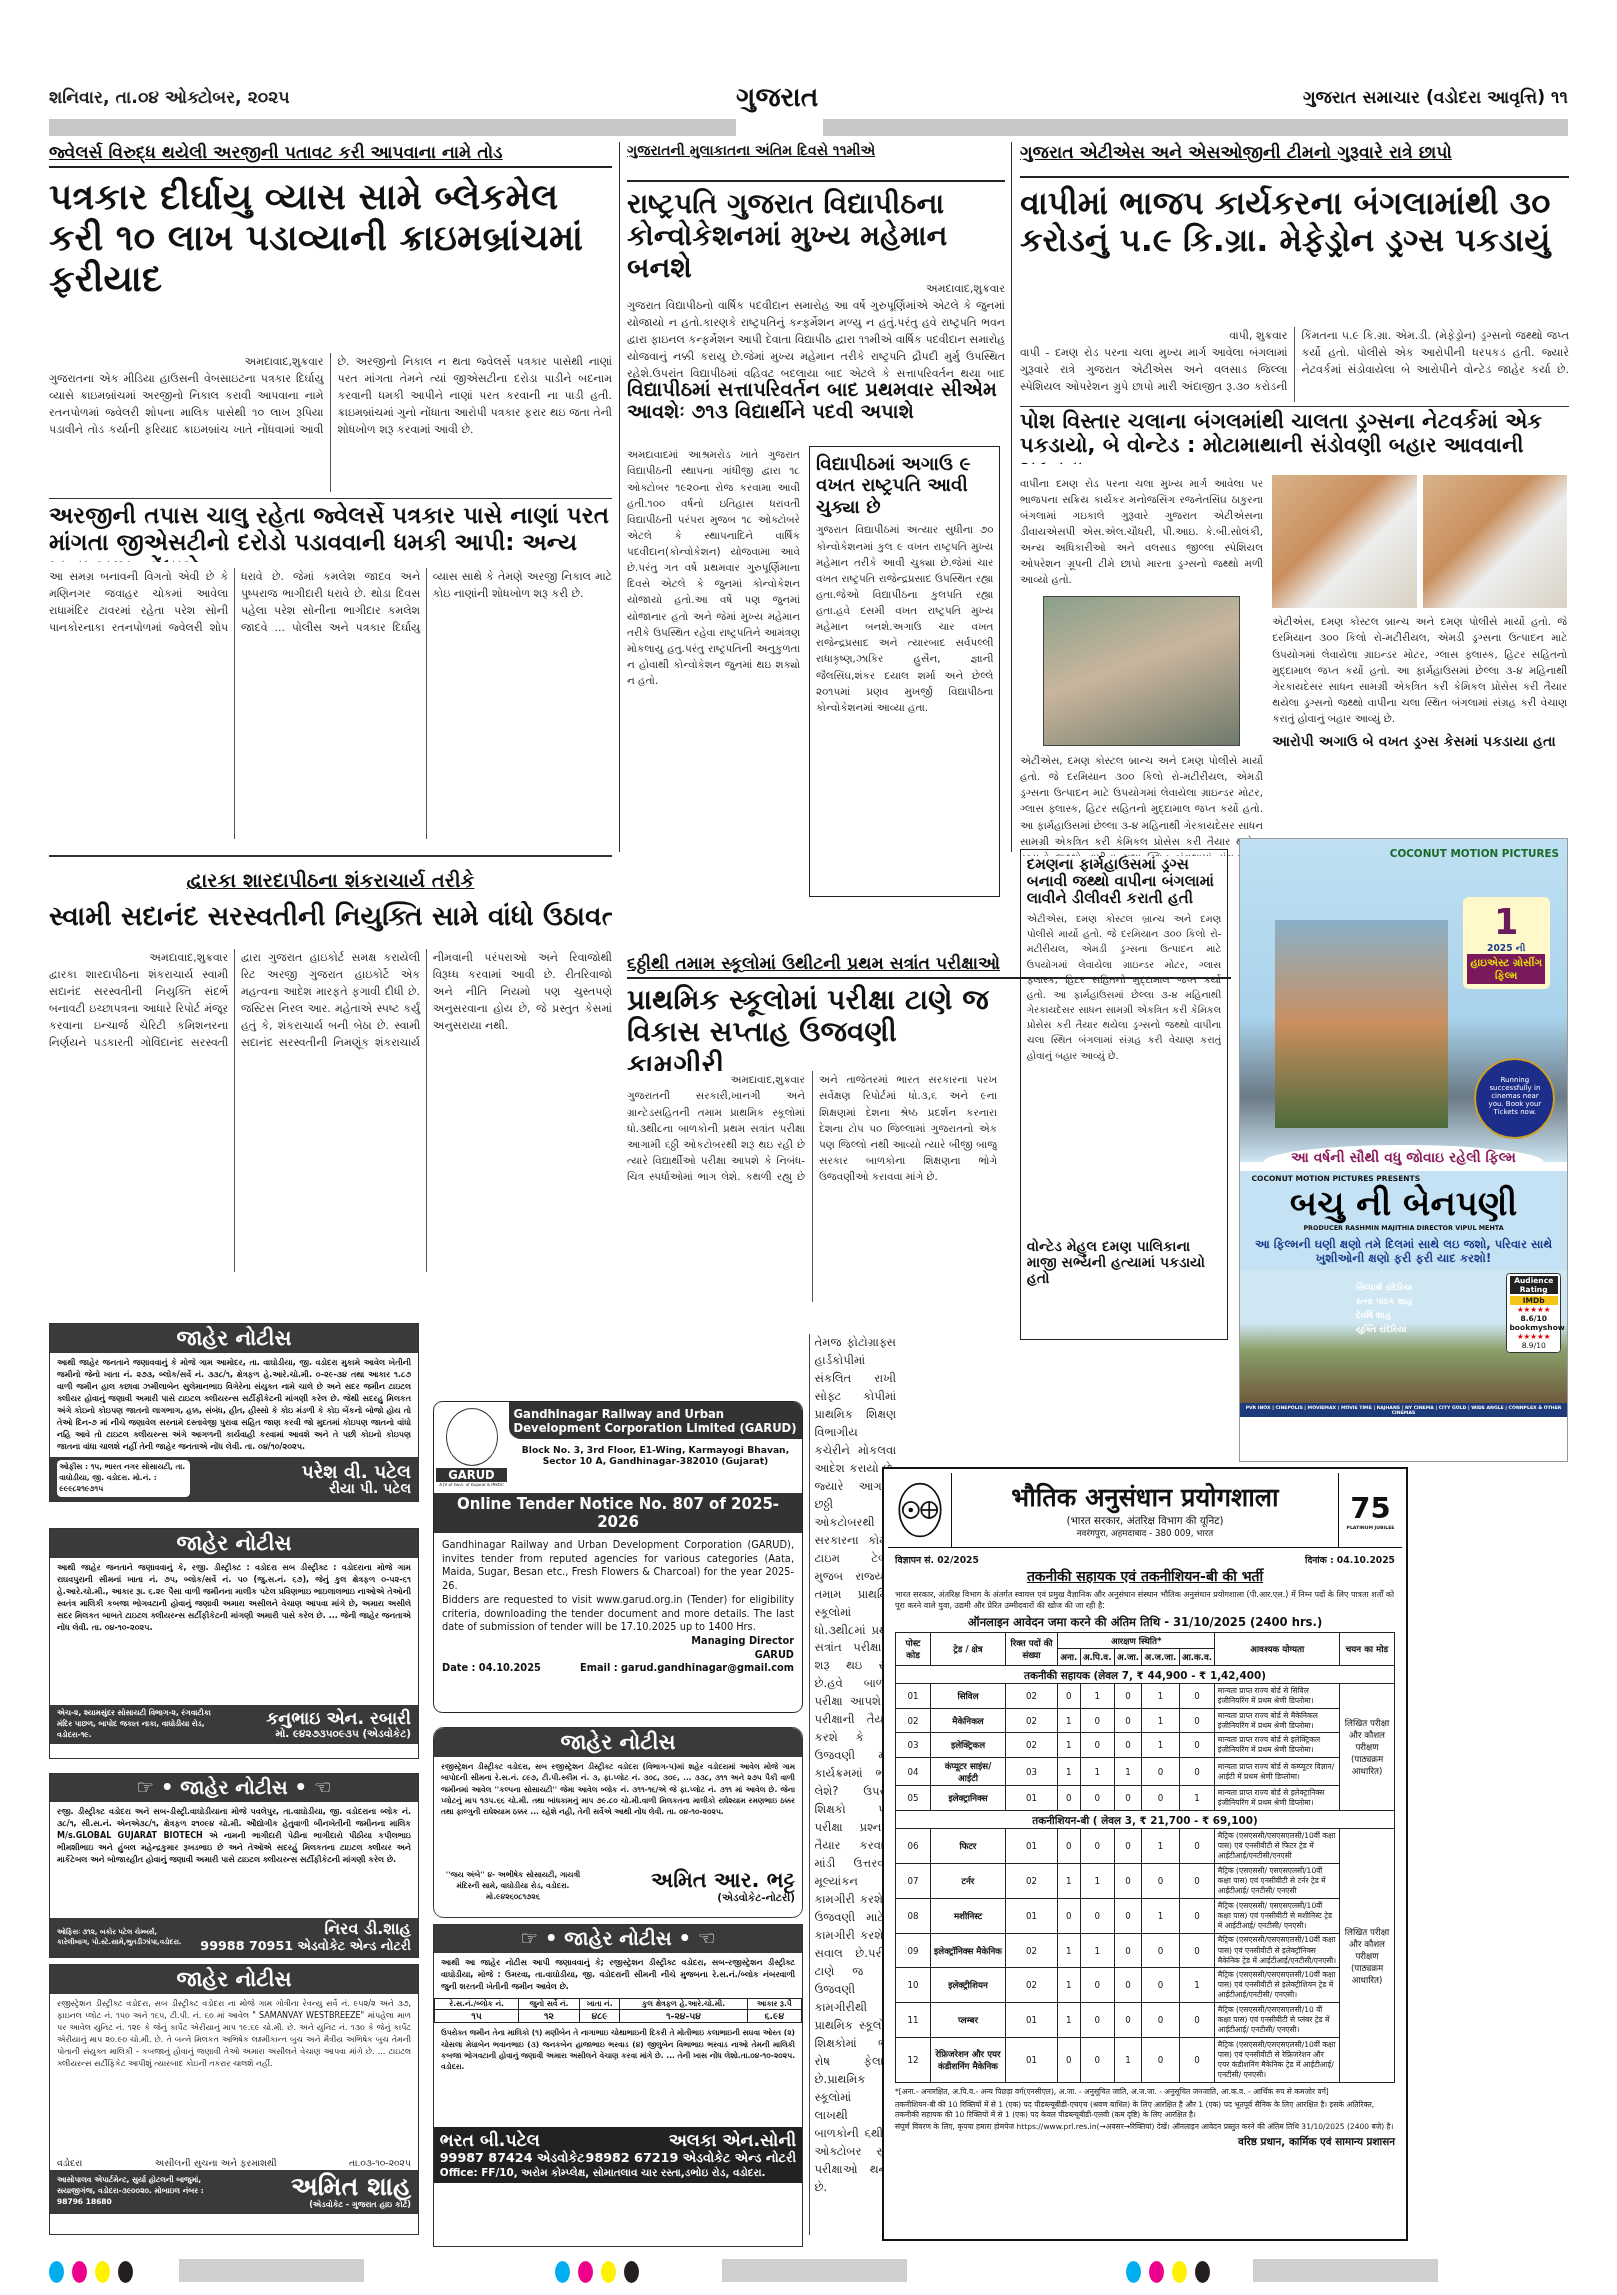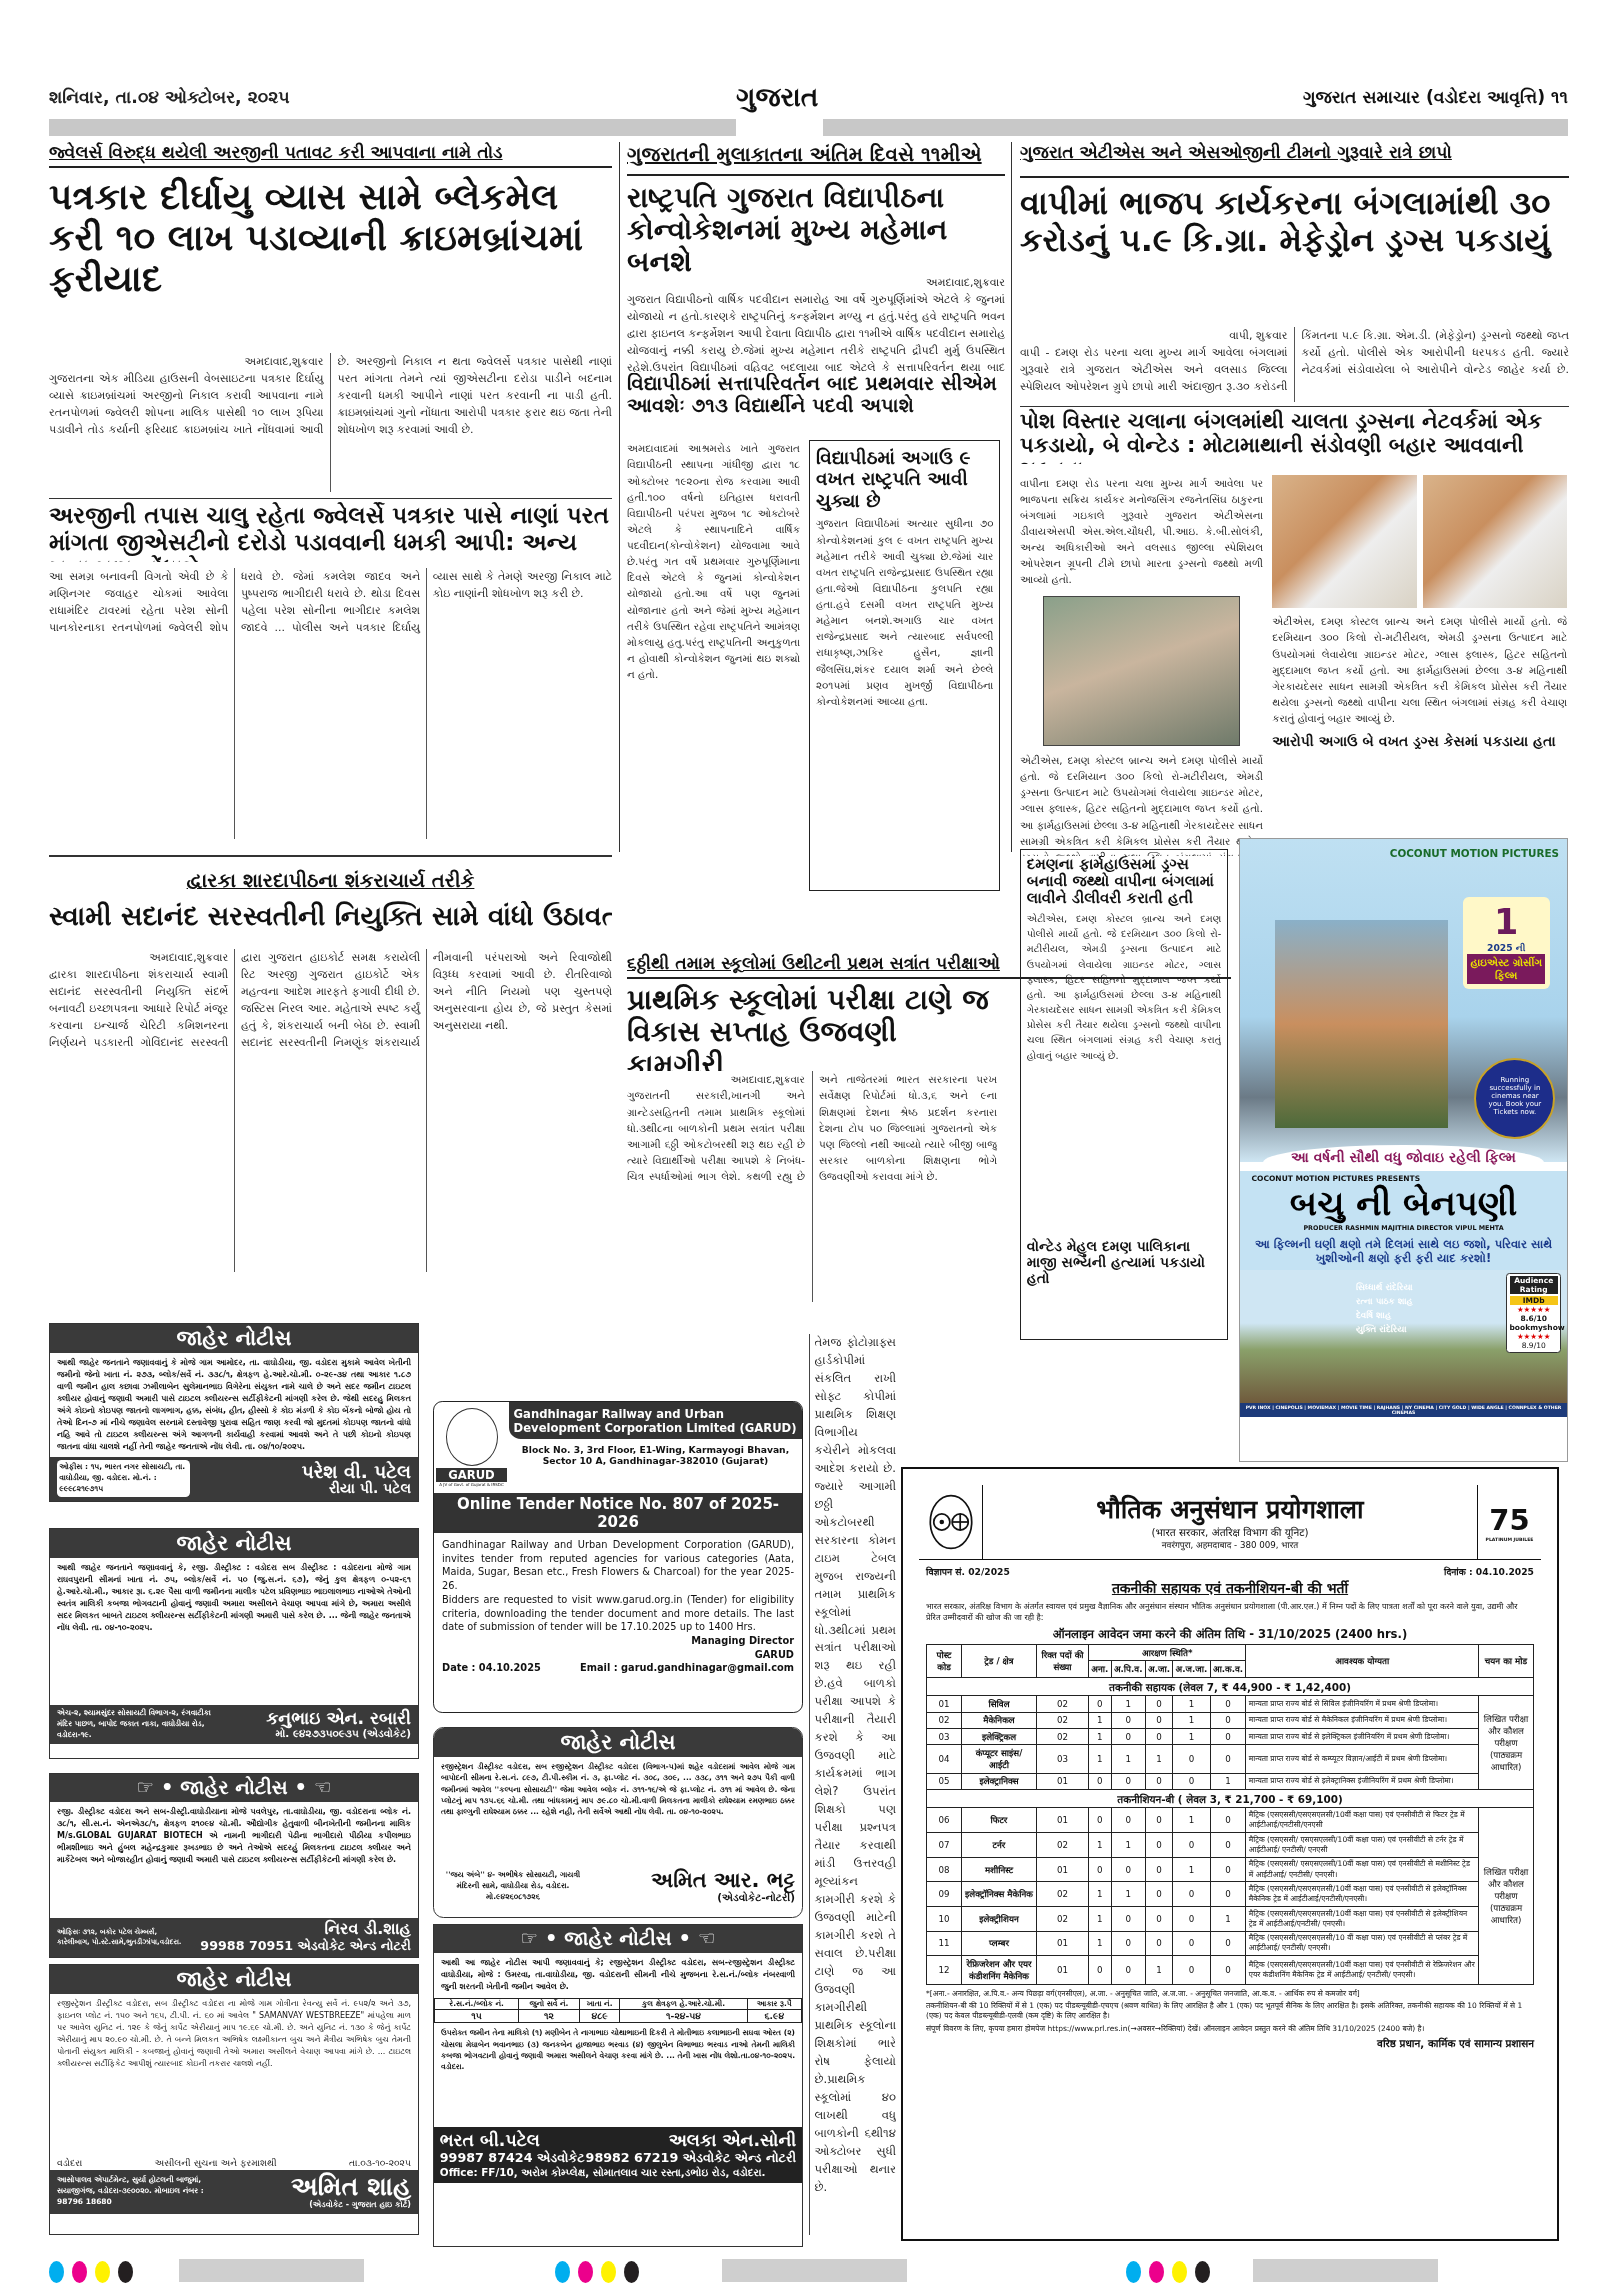--- a/index.html
+++ b/index.html
@@ -62,21 +62,21 @@
     <div style="text-align:right">અમદાવાદ,શુક્રવાર</div>
     <span>ગુજરાતના એક મીડિયા હાઉસની વેબસાઇટના પત્રકાર દિર્ઘાયુ વ્યાસે ક્રાઇમબ્રાંચમાં અરજીનો નિકાલ કરાવી આપવાના નામે રતનપોળમાં જ્વેલરી શોપના માલિક પાસેથી ૧૦ લાખ રૂપિયા પડાવીને તોડ કર્યાની ફરિયાદ ક્રાઇમબ્રાંચ ખાતે નોંધવામાં આવી છે. અરજીનો નિકાલ ન થતા જ્વેલર્સે પત્રકાર પાસેથી નાણાં પરત માંગતા તેમને ત્યાં જીએસટીના દરોડા પાડીને બદનામ કરવાની ધમકી આપીને નાણાં પરત કરવાની ના પાડી હતી. ક્રાઇમબ્રાંચમાં ગુનો નોંધાતા આરોપી પત્રકાર ફરાર થઇ જતા તેની શોધખોળ શરૂ કરવામાં આવી છે.</span>
   </div>
   <div class="hl" style="font-size:23px;margin-top:5.8px;height:64px;border-top:1.7px solid #333;padding-top:3.5px">અરજીની તપાસ ચાલુ રહેતા જ્વેલર્સે પત્રકાર પાસે નાણાં પરત માંગતા જીએસટીનો દરોડો પડાવવાની ધમકી આપી: અન્ય ગુના પણ નોંધાશે</div>
   <div class="body cols3" style="height:271px;margin-top:5.8px">આ સમગ્ર બનાવની વિગતો એવી છે કે મણિનગર જવાહર ચોકમાં આવેલા રાધામંદિર ટાવરમાં રહેતા પરેશ સોની પાનકોરનાકા રતનપોળમાં જ્વેલરી શોપ ધરાવે છે. જેમાં કમલેશ જાદવ અને પુષ્પરાજ ભાગીદારી ધરાવે છે. થોડા દિવસ પહેલા પરેશ સોનીના ભાગીદાર કમલેશ જાદવે ... પોલીસ અને પત્રકાર દિર્ઘાયુ વ્યાસ સાથે કે તેમણે અરજી નિકાલ માટે કોઇ નાણાંની શોધખોળ શરૂ કરી છે.</div>
 </div>
 
 <div class="vrule" style="left:619px;top:142px;height:710px"></div>
 
 <div class="abs" style="left:627px;top:142px;width:378px;height:728px">
-  <div class="kicker" style="font-size:20px;border-bottom:2.3px double #222;padding-bottom:8px">ગુજરાતની મુલાકાતના અંતિમ દિવસે ૧૧મીએ</div>
+  <div class="kicker" style="font-size:14px;border-bottom:2.3px double #222;padding-bottom:21px">ગુજરાતની મુલાકાતના અંતિમ દિવસે ૧૧મીએ</div>
   <div class="hl" style="font-size:28px;height:92px;margin-top:5.8px">રાષ્ટ્રપતિ ગુજરાત વિદ્યાપીઠના કોન્વોકેશનમાં મુખ્ય મહેમાન બનશે</div>
   <div class="body" style="height:98px">
     <div style="text-align:right">અમદાવાદ,શુક્રવાર</div>
     <span>ગુજરાત વિદ્યાપીઠનો વાર્ષિક પદવીદાન સમારોહ આ વર્ષે ગુરુપૂર્ણિમાંએ એટલે કે જુનમાં યોજાયો ન હતો.કારણકે રાષ્ટ્રપતિનું કન્ફર્મેશન મળ્યુ ન હતું.પરંતુ હવે રાષ્ટ્રપતિ ભવન દ્વારા ફાઇનલ કન્ફર્મેશન આપી દેવાતા વિદ્યાપીઠ દ્વારા ૧૧મીએ વાર્ષિક પદવીદાન સમારોહ યોજવાનું નક્કી કરાયુ છે.જેમાં મુખ્ય મહેમાન તરીકે રાષ્ટ્રપતિ દ્રૌપદી મુર્મુ ઉપસ્થિત રહેશે.ઉપરાંત વિદ્યાપીઠમાં વહિવટ બદલાયા બાદ એટલે કે સત્તાપરિવર્તન થયા બાદ પ્રથમવાર સીએમ આવશે.</span>
   </div>
   <div class="hl" style="font-size:19.6px;height:64px;margin-top:1px">વિદ્યાપીઠમાં સત્તાપરિવર્તન બાદ પ્રથમવાર સીએમ આવશેઃ ૭૧૩ વિદ્યાર્થીને પદવી અપાશે</div>
   <div style="display:flex;gap:9.2px;height:451px;margin-top:3.5px">
     <div class="body" style="width:173px;font-size:10.4px">અમદાવાદમાં આશ્રમરોડ ખાતે ગુજરાત વિદ્યાપીઠની સ્થાપના ગાંધીજી દ્વારા ૧૮ ઓક્ટોબર ૧૯૨૦ના રોજ કરવામા આવી હતી.૧૦૦ વર્ષનો ઇતિહાસ ધરાવતી વિદ્યાપીઠની પરંપરા મુજબ ૧૮ ઓક્ટોબરે એટલે કે સ્થાપનાદિને વાર્ષિક પદવીદાન(કોન્વોકેશન) યોજવામા આવે છે.પરંતુ ગત વર્ષે પ્રથમવાર ગુરુપૂર્ણિમાના દિવસે એટલે કે જુનમાં કોન્વોકેશન યોજાયો હતો.આ વર્ષે પણ જુનમાં યોજાનાર હતો અને જેમાં મુખ્ય મહેમાન તરીકે ઉપસ્થિત રહેવા રાષ્ટ્રપતિને આમંત્રણ મોકલાયુ હતુ.પરંતુ રાષ્ટ્રપતિની અનુકુળતા ન હોવાથી કોન્વોકેશન જુનમાં થઇ શક્યો ન હતો.</div>
     <div class="box" style="width:191px;border-width:1.7px">
       <div class="hl" style="font-size:18.5px;margin-bottom:4.6px">વિદ્યાપીઠમાં અગાઉ ૯ વખત રાષ્ટ્રપતિ આવી ચુક્યા છે</div>
@@ -295,21 +295,21 @@
     <div style="display:flex;justify-content:space-between;font-size:12.7px;font-weight:bold">
       <span><span>99987 87424</span> <span>એડવોકેટ</span></span>
       <span><span>98982 67219</span> <span>એડવોકેટ એન્ડ નોટરી</span></span>
     </div>
     <div style="font-size:10.4px;font-weight:bold">Office: FF/10, અરોમ કોમ્પ્લેક્ષ, સોમાતલાવ ચાર રસ્તા,ડભોઇ રોડ, વડોદરા.</div>
   </div>
 </div>
 
 <div class="abs body" style="left:809px;top:1334px;width:87px;height:901px;font-size:11.6px;text-align:justify;border-left:0.6px solid #444;padding-left:4.6px">તેમજ ફોટોગ્રાફ્સ હાર્ડકોપીમાં સંકલિત રાખી સોફ્ટ કોપીમાં પ્રાથમિક શિક્ષણ વિભાગીય કચેરીને મોકલવા આદેશ કરાયો છે. જ્યારે આગામી છઠ્ઠી ઓકટોબરથી સરકારના કોમન ટાઇમ ટેબલ મુજબ રાજ્યની તમામ પ્રાથમિક સ્કૂલોમાં ધો.૩થી૮માં પ્રથમ સત્રાંત પરીક્ષાઓ શરૂ થઇ રહી છે.હવે બાળકો પરીક્ષા આપશે કે પરીક્ષાની તૈયારી કરશે કે આ ઉજવણી માટે કાર્યક્રમમાં ભાગ લેશે? ઉપરાંત શિક્ષકો પણ પરીક્ષા પ્રશ્નપત્ર તૈયાર કરવાથી માંડી ઉત્તરવહી મૂલ્યાંકન કામગીરી કરશે કે ઉજવણી માટેની કામગીરી કરશે તે સવાલ છે.પરીક્ષા ટાણે જ આ ઉજવણી કામગીરીથી પ્રાથમિક સ્કૂલોના શિક્ષકોમાં ભારે રોષ ફેલાયો છે.પ્રાથમિક સ્કૂલોમાં ૪૦ લાખથી વધુ બાળકોની ૬થી૧૪ ઓક્ટોબર સુધી પરીક્ષાઓ થનાર છે.</div>
 
-<div class="abs prl" style="left:901px;top:1467px;width:658px;height:774px;padding:16px">
+<div class="abs prl" style="left:882px;top:1467px;width:526px;height:774px;padding:4px">
   <div style="display:flex;border-bottom:1.7px solid #111;height:75px">
     <div style="width:64px;border-right:1.2px solid #111;display:flex;align-items:center;justify-content:center">
       <svg width="46" height="58" viewBox="0 0 80 100">
           <ellipse cx="40" cy="50" rx="36" ry="46" fill="none" stroke="#111" stroke-width="3"></ellipse>
           <circle cx="24" cy="50" r="14" fill="none" stroke="#111" stroke-width="3"></circle>
           <circle cx="24" cy="50" r="4" fill="#111"></circle>
           <circle cx="56" cy="50" r="14" fill="none" stroke="#111" stroke-width="3"></circle>
           <line x1="42" y1="50" x2="70" y2="50" stroke="#111" stroke-width="3"></line>
           <line x1="56" y1="36" x2="56" y2="64" stroke="#111" stroke-width="3"></line>
         </svg>

